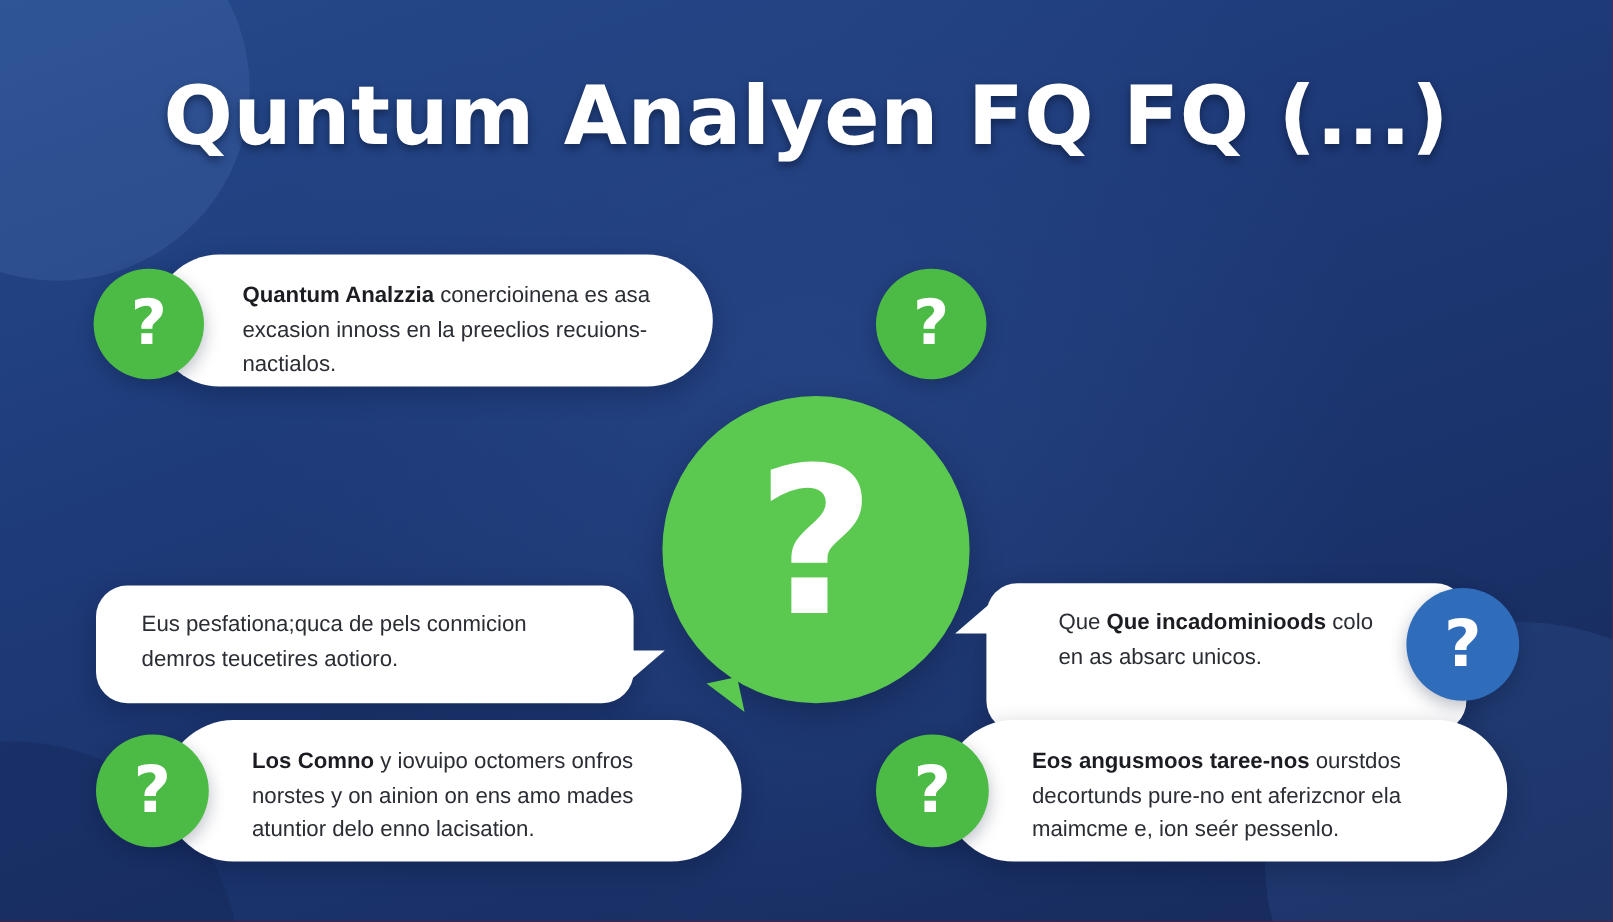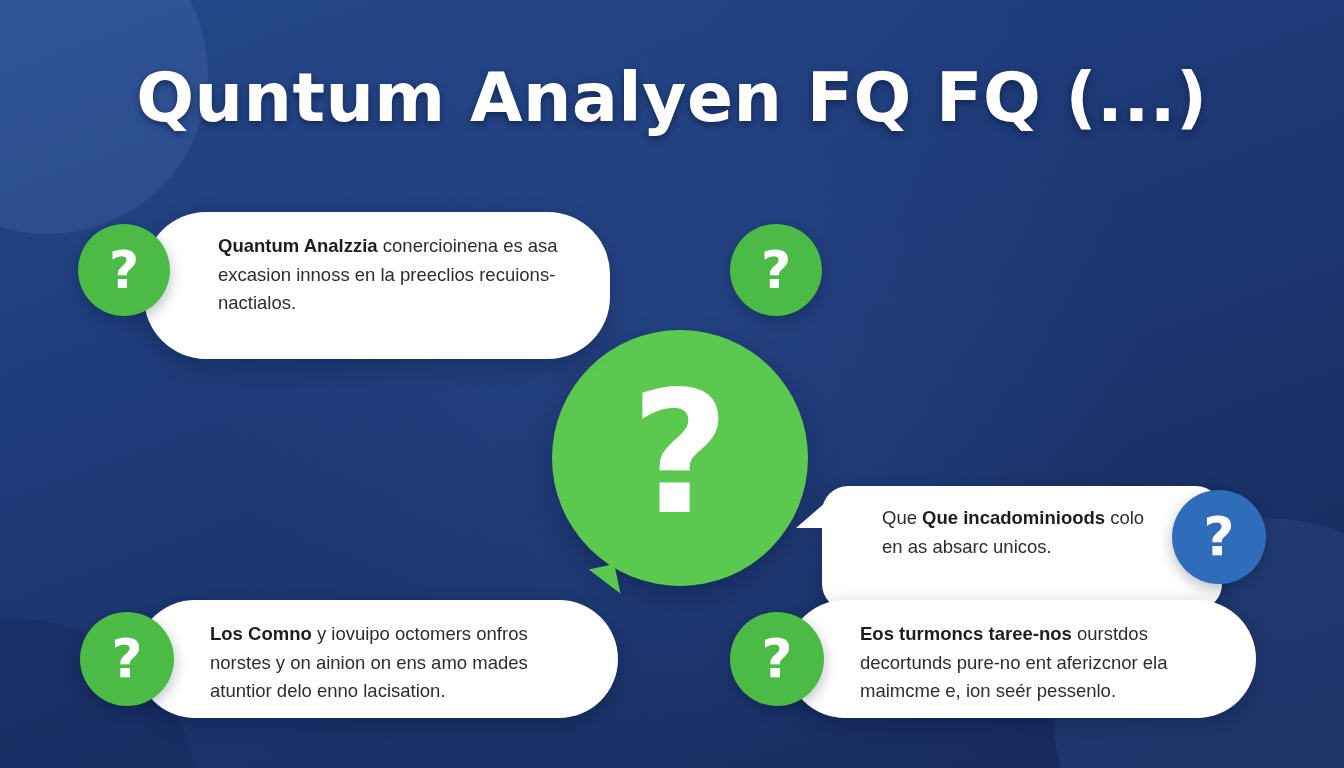--- a/index.html
+++ b/index.html
@@ -157,21 +157,21 @@
     position: absolute;
     left: -26px;
     top: 16px;
     width: 0;
     height: 0;
     border-bottom: 26px solid #ffffff;
     border-left: 30px solid transparent;
   }
 
   
-  #card-1 { left: 144px; top: 212px; width: 466px; height: 147px; }
+  #card-1 { left: 128px; top: 212px; width: 466px; height: 110px; }
   #card-1 .body { left: 74px; top: 20px; right: 36px; }
   #badge-1 { left: 78px; top: 224px; width: 92px; height: 92px; font-size: 52px; }
 
   #card-2 { left: 786px; top: 212px; width: 466px; height: 114px; }
   #card-2 .body { left: 74px; top: 20px; right: 30px; }
   #badge-2 { left: 730px; top: 224px; width: 92px; height: 92px; font-size: 52px; }
 
   #card-3 { left: 80px; top: 488px; width: 448px; height: 98px; }
   #card-3 .body { left: 38px; top: 18px; right: 34px; }
 
@@ -204,30 +204,34 @@
     <div class="qmark">?</div>
   </div>
 
   <div class="card pill" id="card-1">
     <div class="body"><b>Quantum Analzzia</b><span> conercioinena es asa excasion innoss en la preeclios recuions-nactialos.</span></div>
   </div>
   <div class="badge green" id="badge-1">?</div>
 
   <div class="badge green" id="badge-2">?</div>
 
+  <div class="card rect" id="card-3">
+    <div class="body">Eus pesfationa;quca de pels conmicion demros teucetires aotioro.</div>
+    <div class="tail-right"></div>
+  </div>
 
   <div class="card rect" id="card-4">
     <div class="body"><span>Que </span><b>Que incadominioods</b><span> colo en as absarc unicos.</span></div>
     <div class="tail-left"></div>
   </div>
   <div class="badge blue" id="badge-4">?</div>
 
   <div class="card pill" id="card-5">
     <div class="body"><b>Los Comno</b><span> y iovuipo octomers onfros norstes y on ainion on ens amo mades atuntior delo enno lacisation.</span></div>
   </div>
   <div class="badge green" id="badge-5">?</div>
 
   <div class="card pill" id="card-6">
-    <div class="body"><b>Eos turmoncs taree-nos</b><span> ourstdos decortunds pure-no ent aferizcnor ela maimcme e, ion seér pessenlo.</span></div>
+    <div class="body"><b>Eos angusmoos taree-nos</b><span> ourstdos decortunds pure-no ent aferizcnor ela maimcme e, ion seér pessenlo.</span></div>
   </div>
   <div class="badge green" id="badge-6">?</div>
 
 </div>
 
 </body></html>

